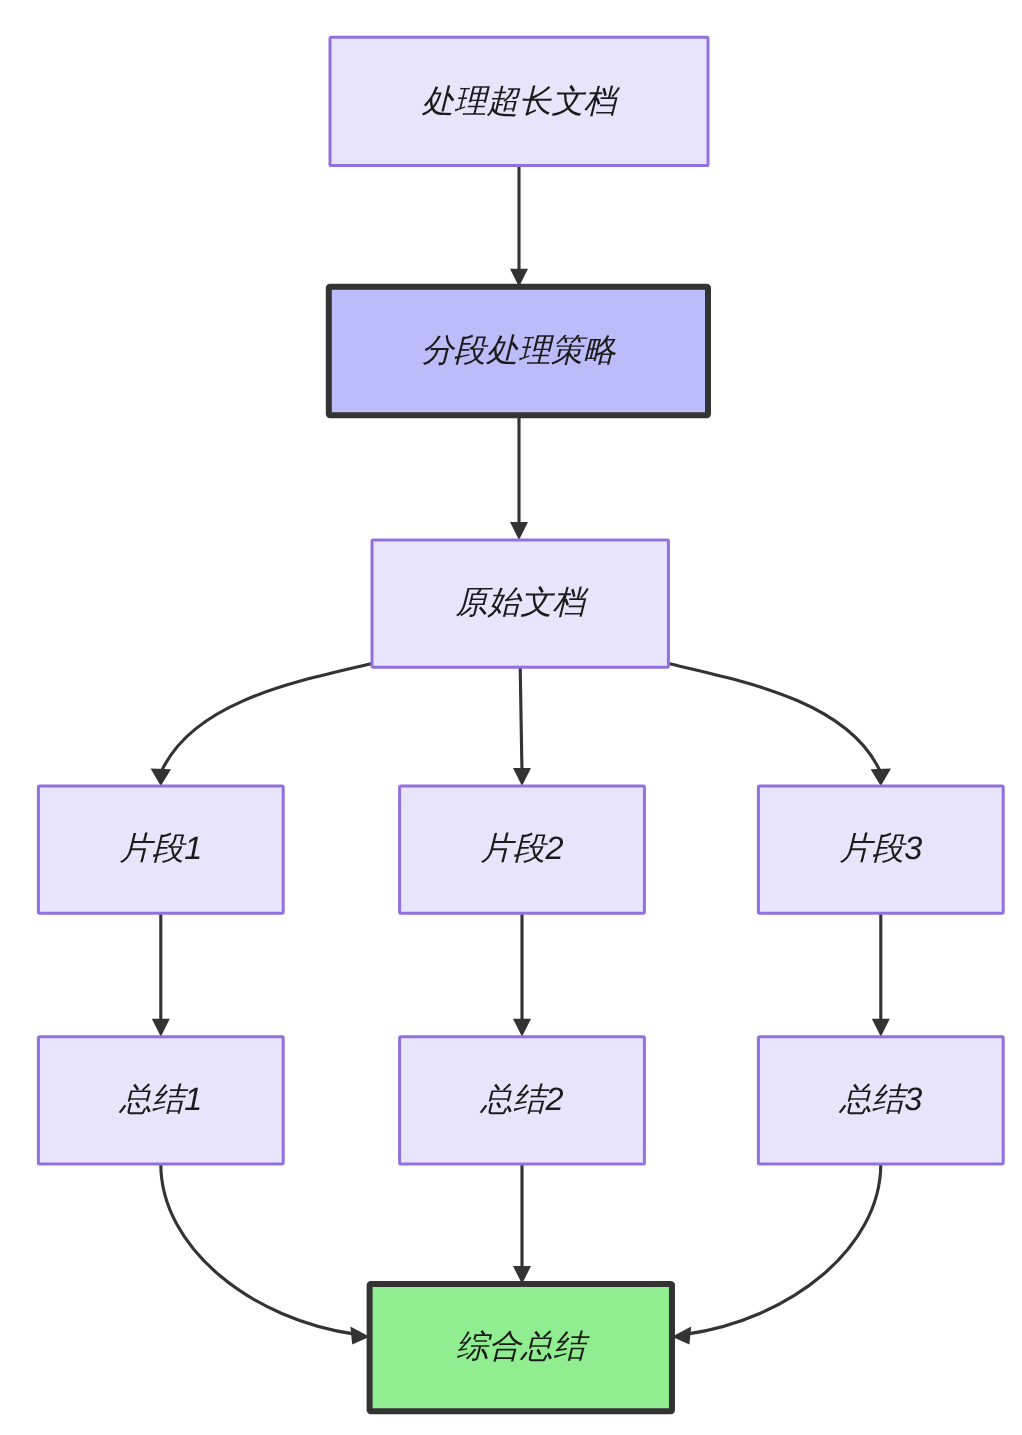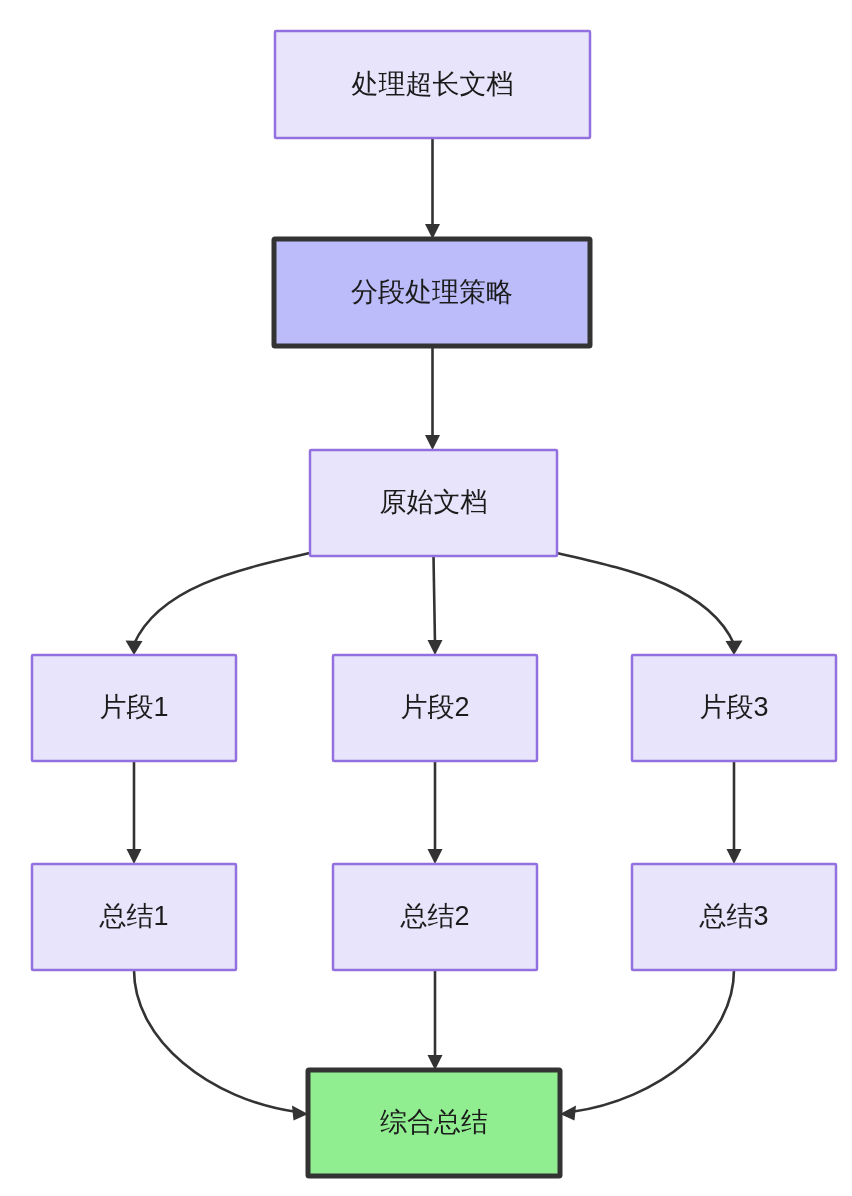--- a/index.html
+++ b/index.html
@@ -11,20 +11,21 @@
     width: 852px;
     height: 1196px;
     font-family: "Liberation Sans", "DejaVu Sans", sans-serif;
     overflow: hidden;
   }
   #flowchart-root {
     position: relative;
     width: 852px;
     height: 1196px;
     background: #ffffff;
+    font-style: italic;
   }
   svg.diagram {
     display: block;
     width: 852px;
     height: 1196px;
   }
   .node-rect {
     fill: #e8e4fb;
     stroke: #9370e0;
     stroke-width: 2.5;

